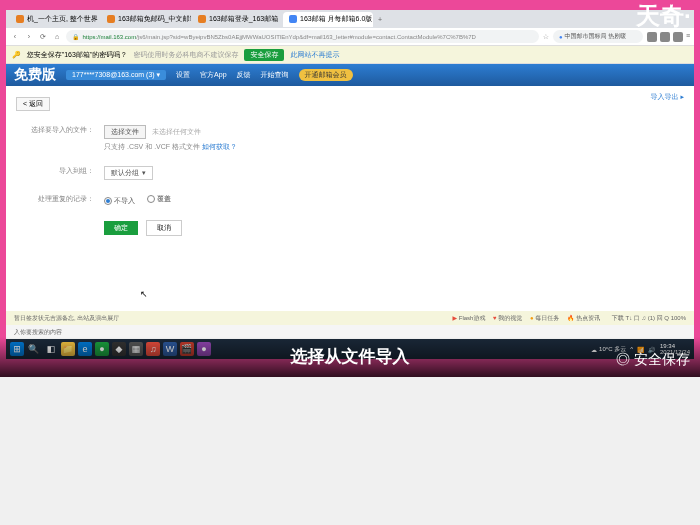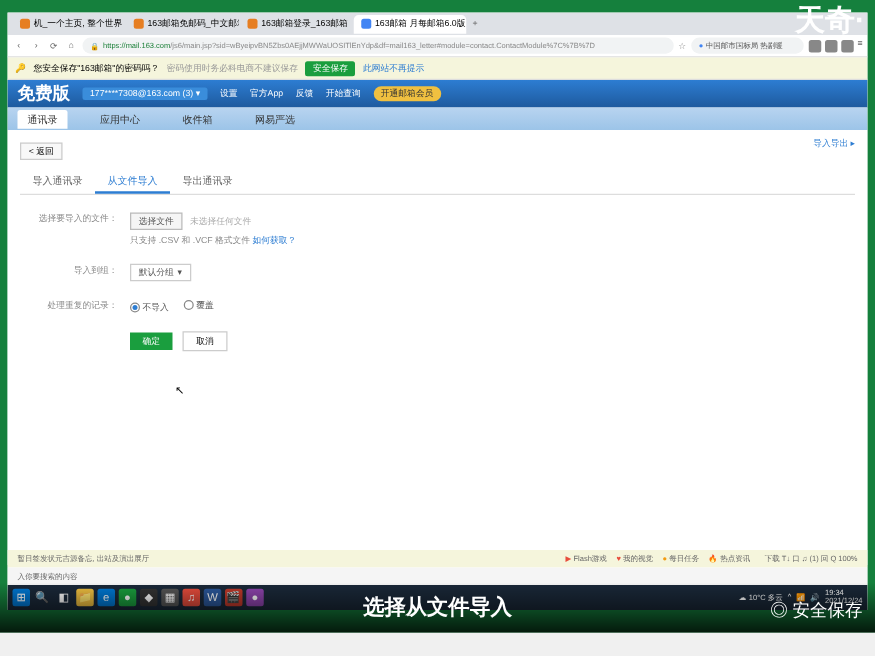--- a/index.html
+++ b/index.html
@@ -1,17 +1,17 @@
 <!DOCTYPE html>
 <html><head>
 <meta charset="utf-8">
 <style>
 *{margin:0;padding:0;box-sizing:border-box;font-family:"Microsoft YaHei",Arial,sans-serif}
 body{width:700px;height:525px;background:#f0f0f0;position:relative;overflow:hidden}
-.monitor{width:700px;height:506px;background:#15803d;position:relative}
+.monitor{width:700px;height:377px;background:#ec4899;position:relative}
 .screen{position:absolute;top:10px;left:6px;right:6px;bottom:18px;background:#fff;overflow:hidden}
 .watermark-top{position:absolute;top:0;right:8px;color:#fff;font-size:24px;font-weight:bold;z-index:100}
 .caption{position:absolute;bottom:0;left:0;right:0;height:40px;background:linear-gradient(transparent,rgba(0,0,0,0.8));color:#fff;font-size:17px;font-weight:bold;text-align:center;line-height:40px;z-index:99}
 .watermark-br{position:absolute;bottom:8px;right:10px;color:#fff;font-size:14px;z-index:100}
 .tabbar{height:18px;background:#dee1e6;display:flex;align-items:center;font-size:7px;padding-left:4px;gap:1px}
 .tab{height:15px;background:#fff;border-radius:4px 4px 0 0;padding:0 6px;display:flex;align-items:center;gap:3px;max-width:90px;overflow:hidden;white-space:nowrap}
 .tab.inactive{background:transparent}
 .tab-icon{width:8px;height:8px;background:#4285f4;border-radius:2px;flex-shrink:0}
 .addrbar{height:18px;background:#fff;display:flex;align-items:center;padding:0 4px;font-size:7px;gap:4px;border-bottom:1px solid #ddd}
 .nav-icon{width:10px;height:10px;display:flex;align-items:center;justify-content:center;color:#666}
@@ -123,36 +123,25 @@
         <span style="font-weight:bold;font-size:14px">免费版</span>
       </div>
       <span class="user-badge"><span>177****7308@163.com (3)</span> ▾</span>
       <span class="nav-link">设置</span>
       <span class="nav-link">官方App</span>
       <span class="nav-link">反馈</span>
       <span class="nav-link">开始查询</span>
       <span class="btn-yellow">开通邮箱会员</span>
     </div>
 
-    <div class="subnav">
-      <span class="subnav-item active">通讯录</span>
-      <span class="subnav-item">应用中心</span>
-      <span class="subnav-item">收件箱</span>
-      <span class="subnav-item">网易严选</span>
-    </div>
 
     <div class="content">
       <span class="back-btn">&lt; 返回</span>
       <span class="export-link"><span>导入导出</span> ▸</span>
       
-      <div class="tabs-row">
-        <span class="ctab">导入通讯录</span>
-        <span class="ctab active">从文件导入</span>
-        <span class="ctab">导出通讯录</span>
-      </div>
       
       <div class="form-area">
         <div class="form-row">
           <div class="form-label">选择要导入的文件：</div>
           <div class="form-content">
             <span class="file-btn">选择文件</span>
             <span class="file-hint">未选择任何文件</span>
             <div class="hint-line"><span>只支持 .CSV 和 .VCF 格式文件</span> <span class="link">如何获取？</span></div>
           </div>
         </div>

